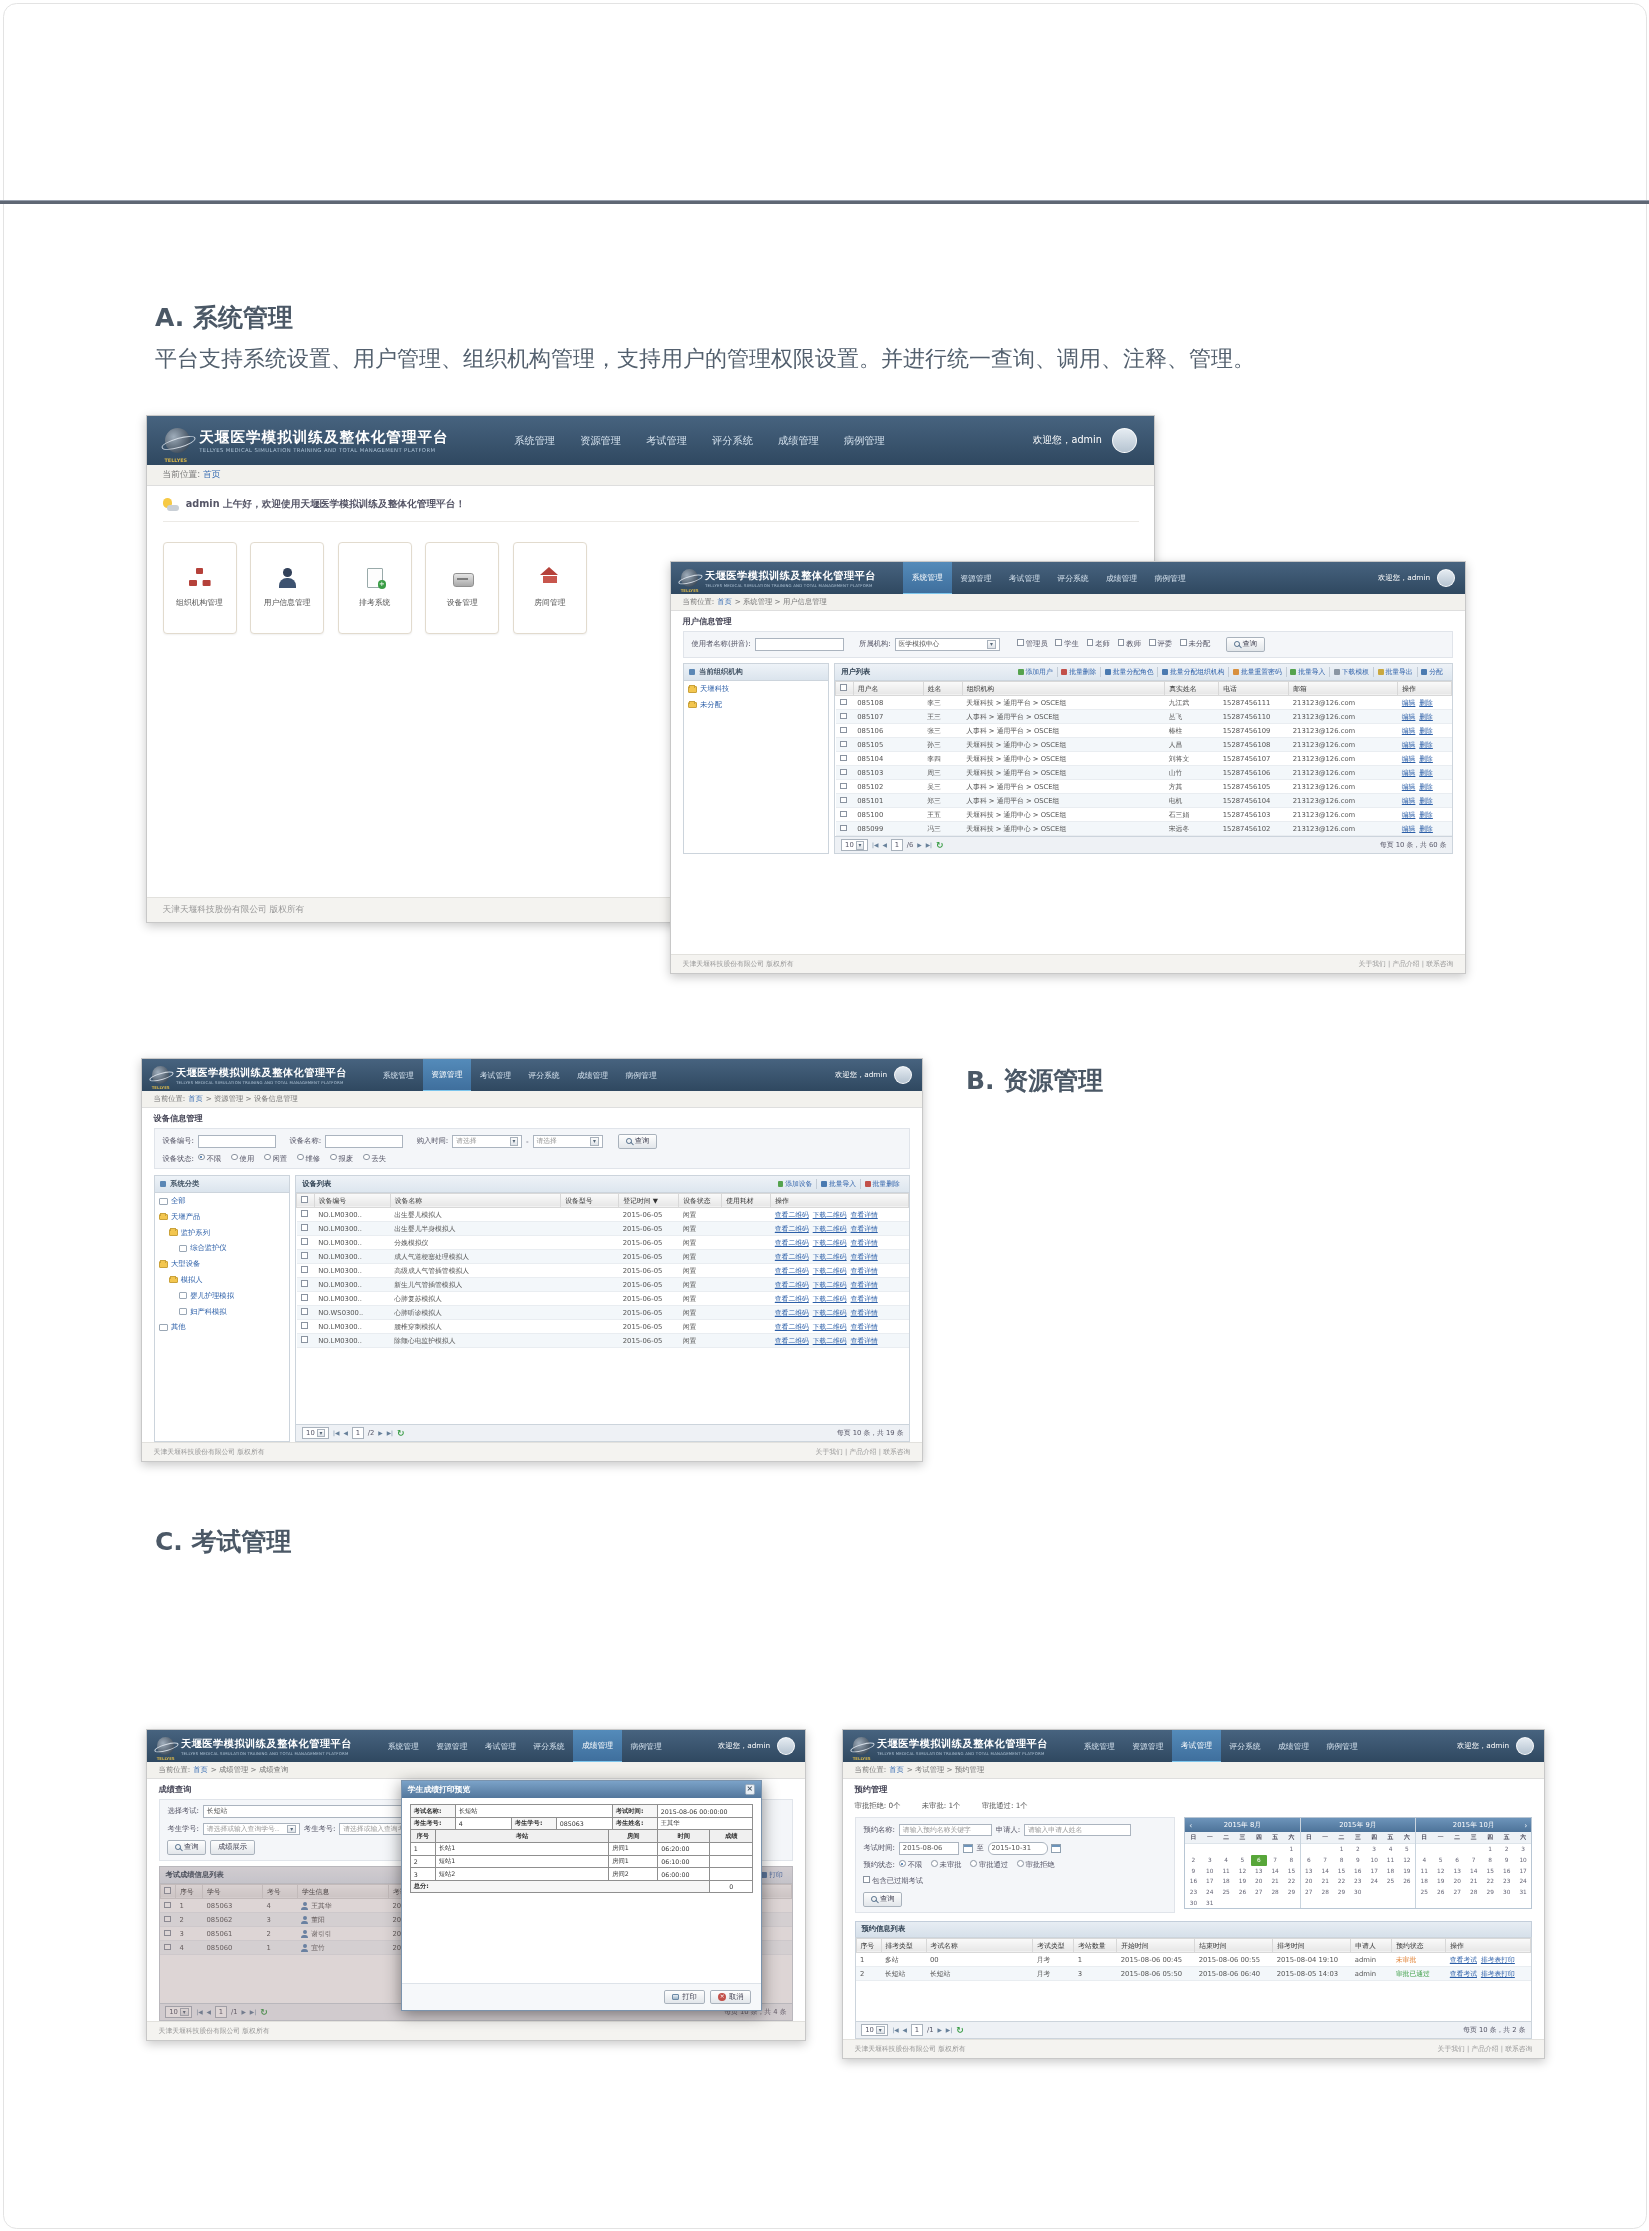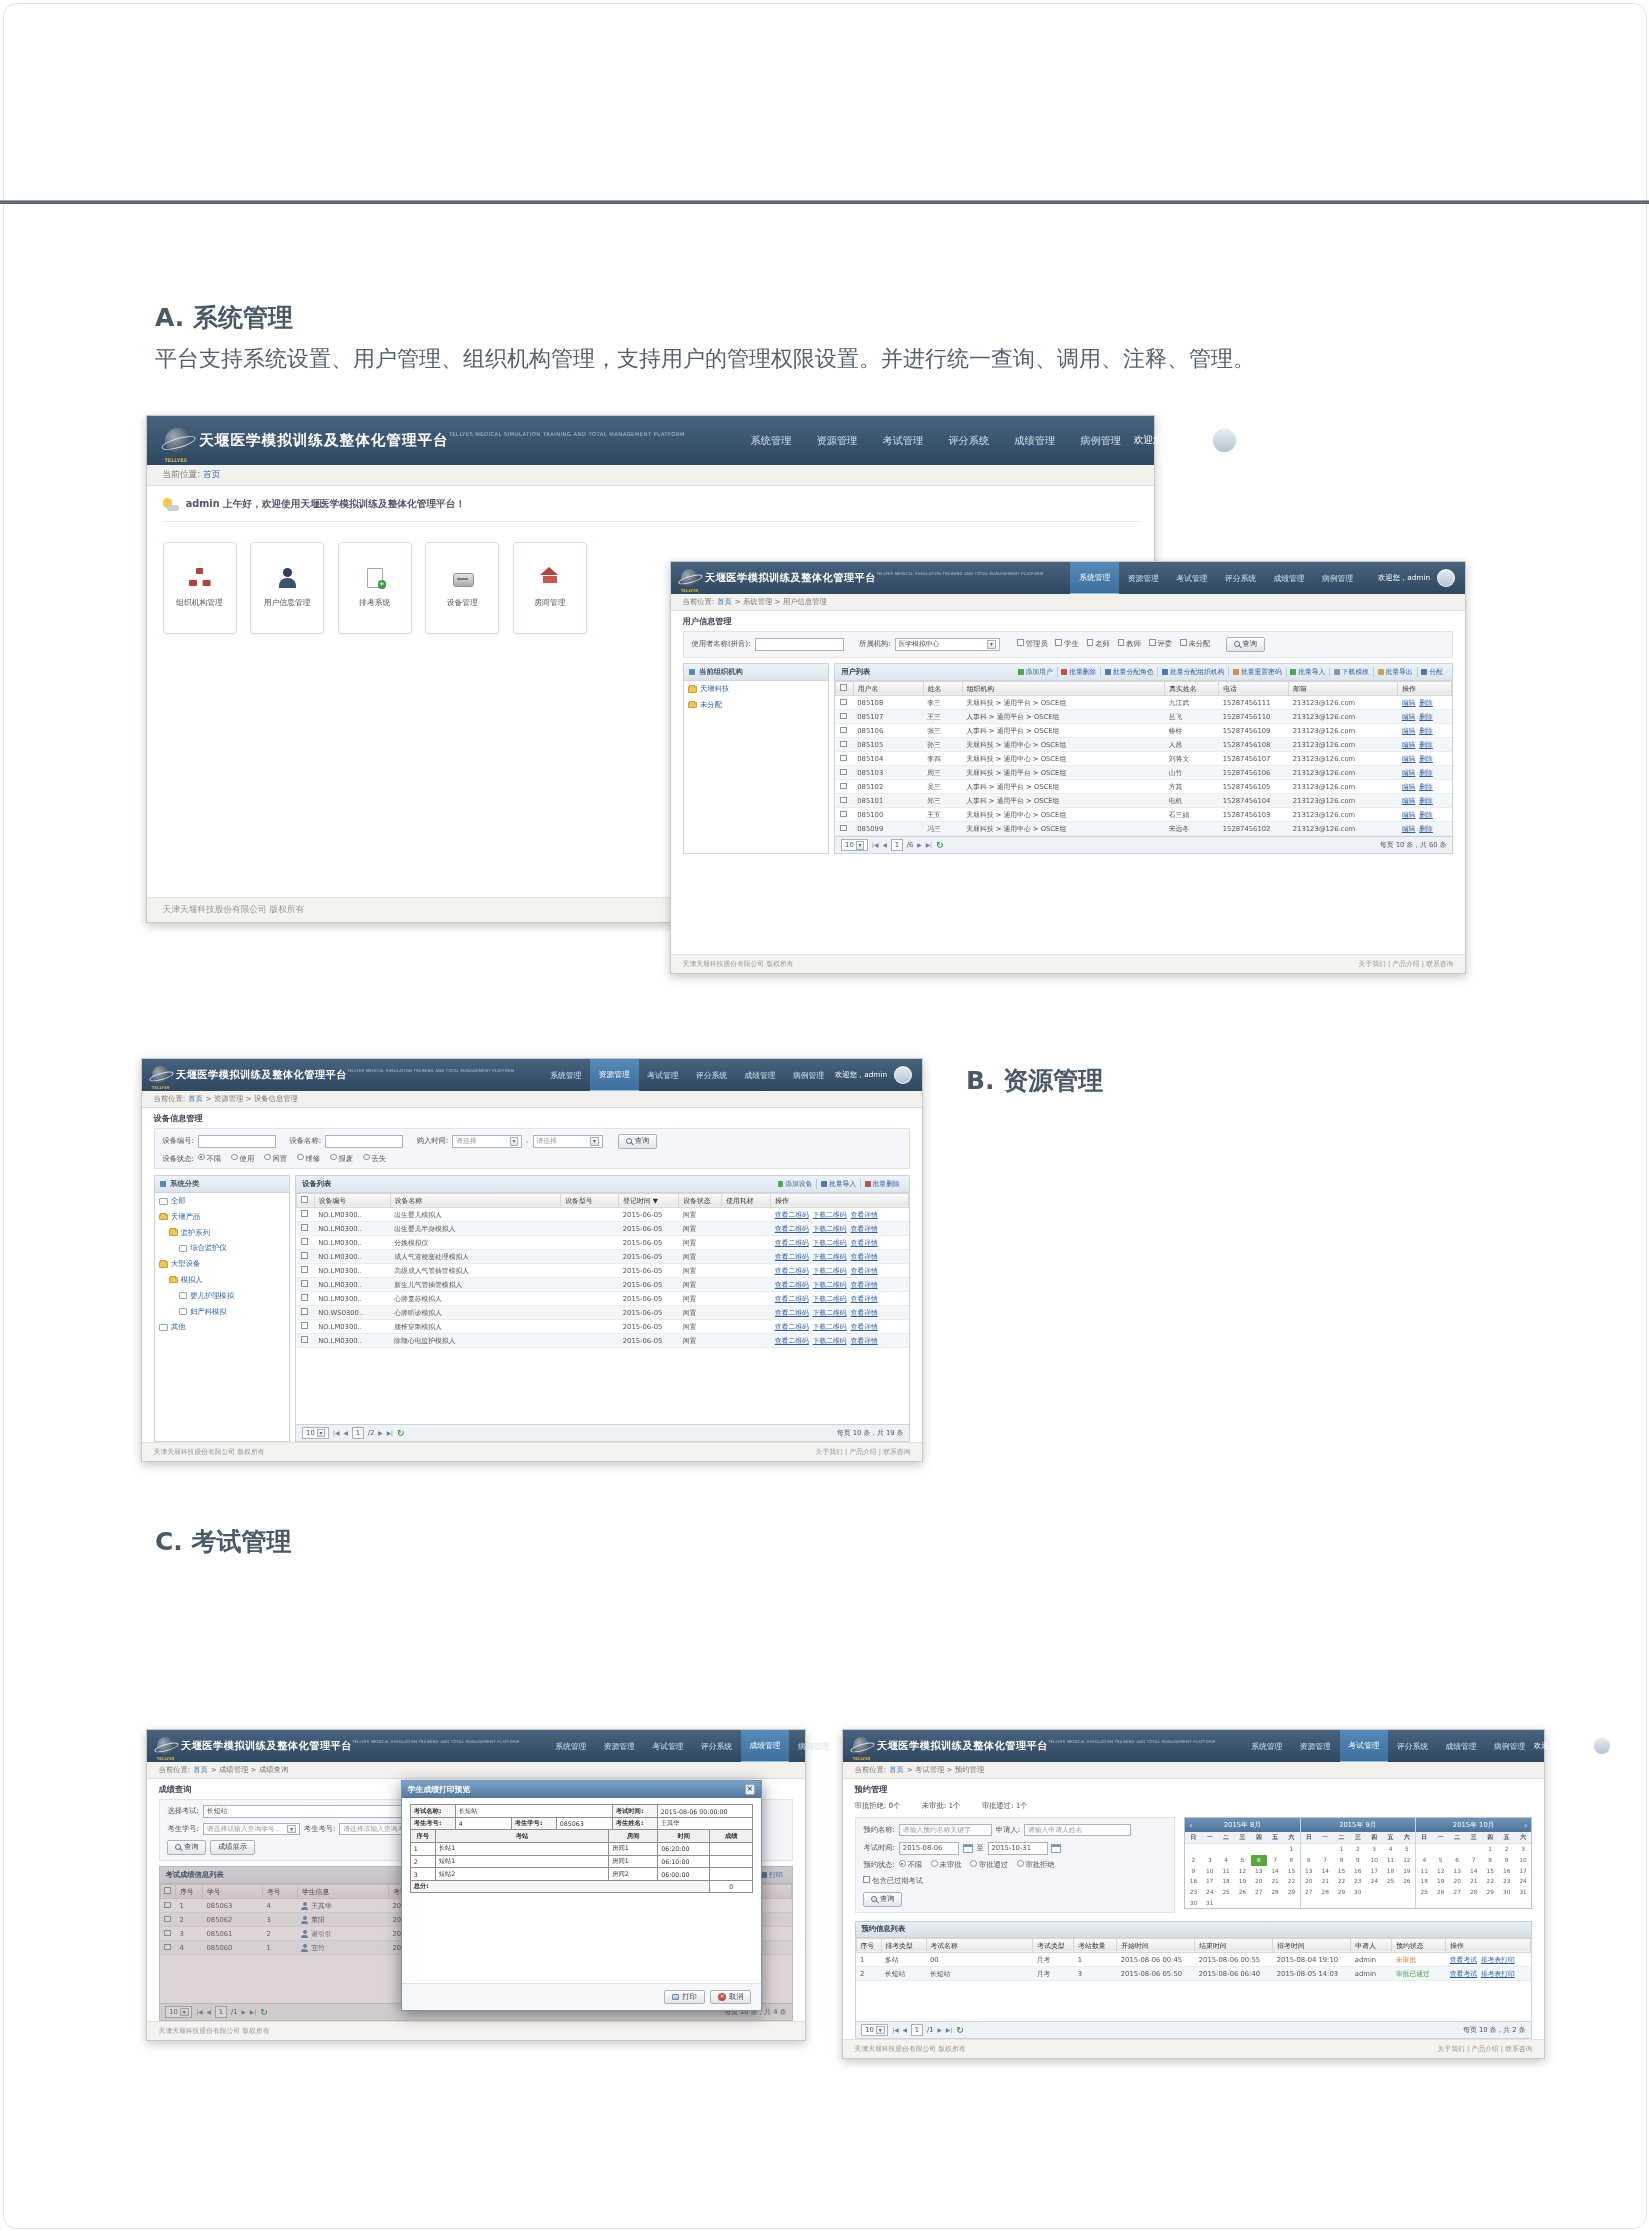--- a/index.html
+++ b/index.html
@@ -14,21 +14,21 @@
 .hd{background:linear-gradient(#47637f,#2f4860);display:flex;align-items:center;color:#fff;flex:none;position:relative;}
 .big .hd{height:49px;padding:0 17.5px;}
 .sm .hd{height:32px;padding:0 9.7px;}
 .logo{position:relative;border-radius:50%;background:radial-gradient(circle at 35% 35%,#9fadbb,#222f3e);flex:none;}
 .big .logo{width:25px;height:25px;margin-right:9.7px;}
 .sm .logo{width:17.5px;height:17.5px;margin-right:6.8px;}
 .logo::after{content:'';position:absolute;left:-15%;top:38%;width:130%;height:30%;border:1px solid rgba(225,232,240,.85);border-radius:50%;transform:rotate(-16deg);}
 .logotxt{position:absolute;color:#d8b64a;font-weight:bold;}
 .big .logotxt{left:17.5px;bottom:1.9px;font-size:4.9px;}
 .sm .logotxt{left:9.7px;bottom:1px;font-size:3.9px;}
-.tbox{display:flex;justify-content:center;}
+.tbox{display:flex;flex-direction:column;justify-content:center;}
 .apptitle{font-weight:bold;white-space:nowrap;}
 .big .apptitle{font-size:14.6px;letter-spacing:1px;}
 .sm .apptitle{font-size:10.2px;letter-spacing:0.5px;}
 .appsub{color:#aec3d6;white-space:nowrap;}
 .big .appsub{font-size:5.3px;letter-spacing:0.4px;}
 .sm .appsub{font-size:3.9px;letter-spacing:0.2px;}
 .nav{display:flex;align-self:stretch;align-items:stretch;}
 .big .nav{margin-left:53px;}
 .sm .nav{margin-left:27px;}
 .nav a{display:flex;align-items:center;color:#d5e2ee;white-space:nowrap;cursor:pointer;}
@@ -1082,21 +1082,21 @@
           <span>预约名称:</span>
           <span class="inp ph" style="width:93px;">请输入预约名称关键字</span>
           <span>申请人:</span>
           <span class="inp ph" style="width:107px;">请输入申请人姓名</span>
         </div>
         <div class="frow">
           <span>考试时间:</span>
           <span class="inp" style="width:60px;">2015-08-06</span>
           <span class="dic"></span>
           <span>至</span>
-          <span class="inp" style="width:60px;">2015-10-31</span>
+          <span class="inp" style="width:60px;border-radius:6px;">2015-10-31</span>
           <span class="dic"></span>
         </div>
         <div class="frow">
           <span>预约状态:</span>
           <span style="display:flex;gap:8.7px;">
               <label class="ckl">
                 <span class="rd on"></span>
                 <span>不限</span>
               </label>
               <label class="ckl">

